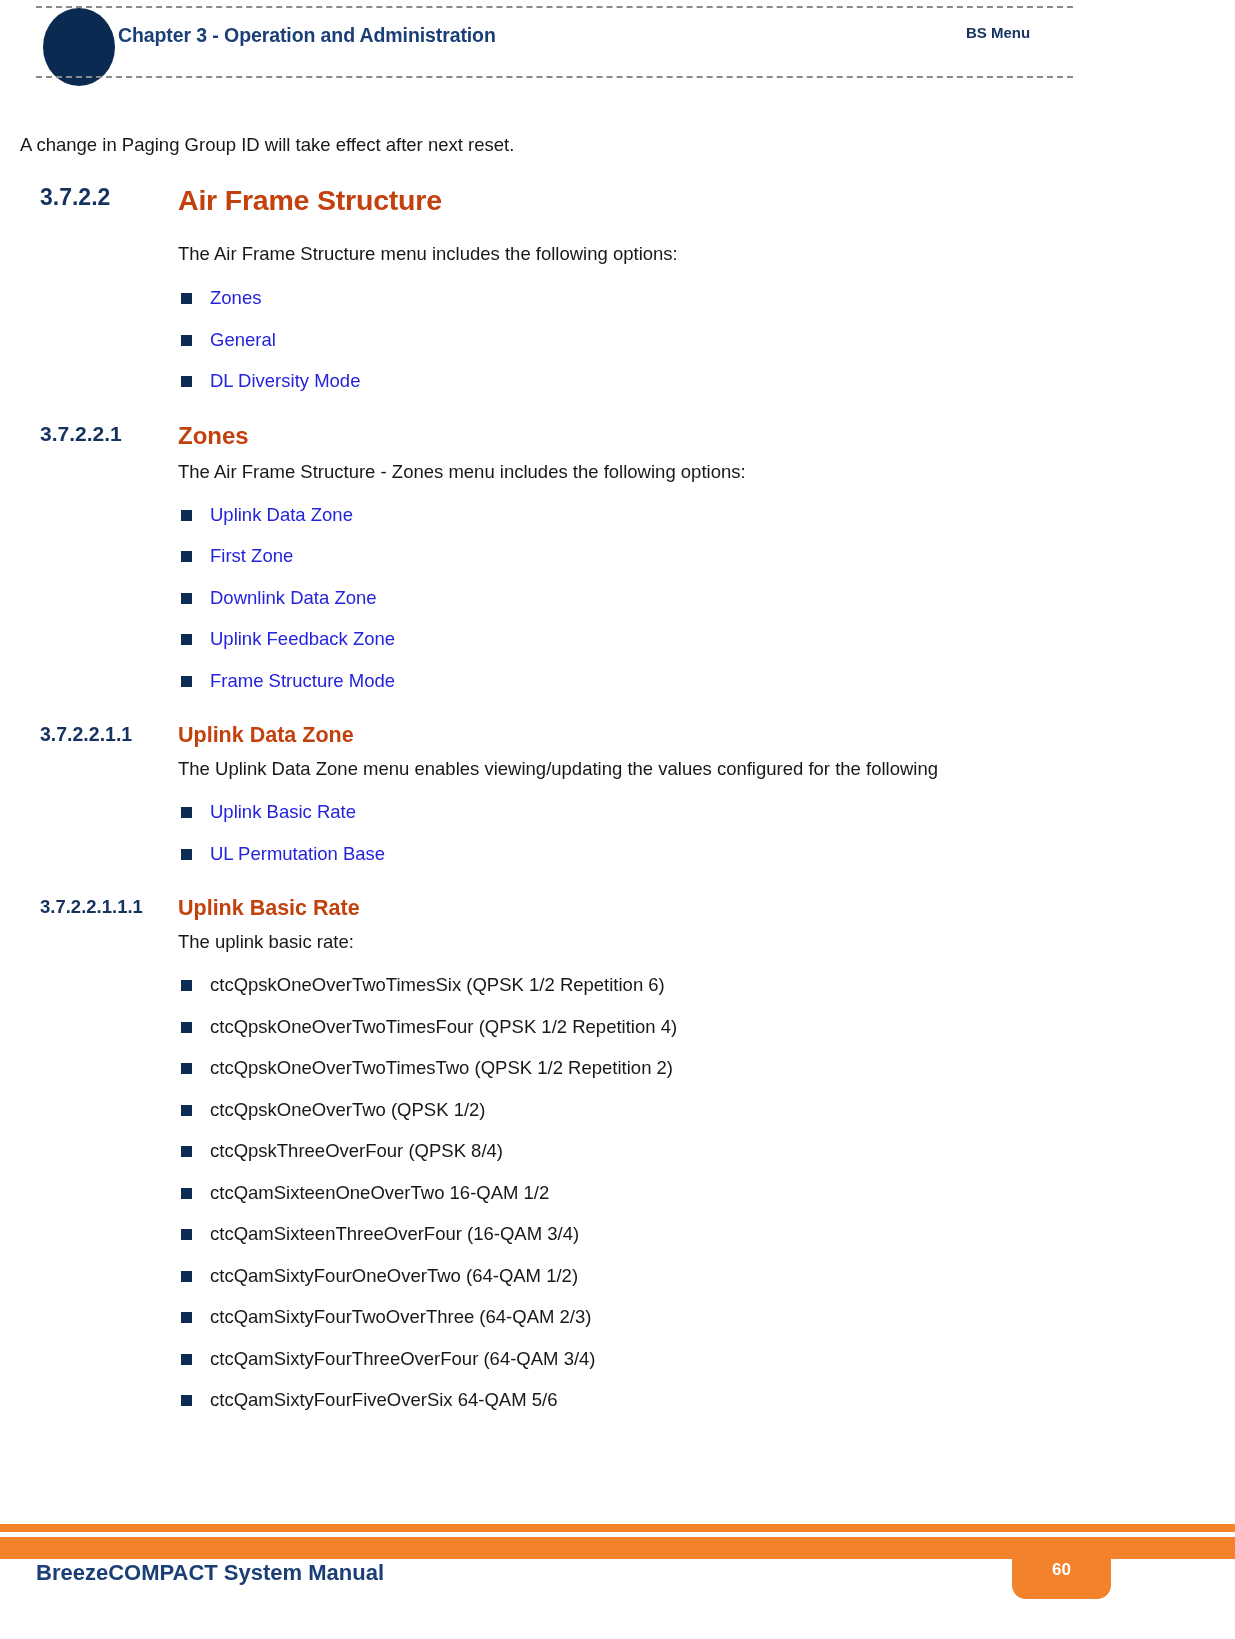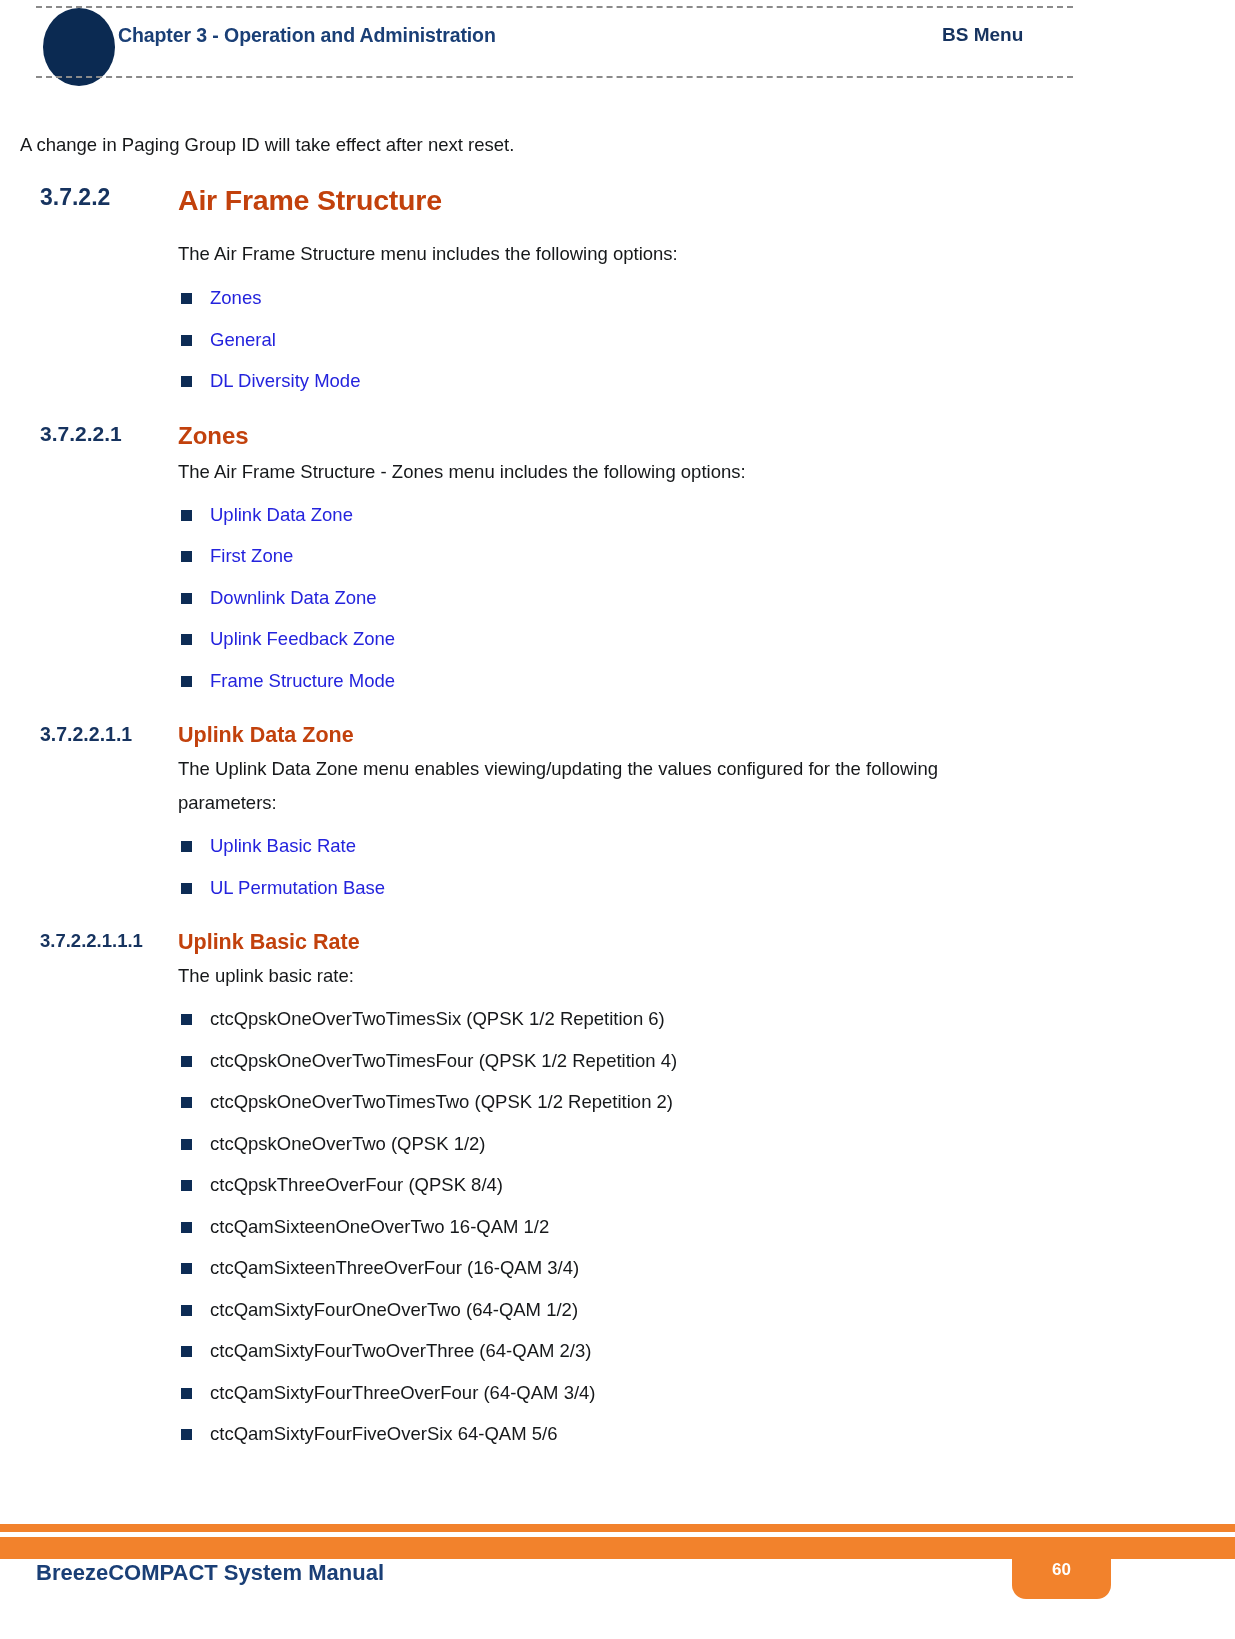--- a/index.html
+++ b/index.html
@@ -63,22 +63,22 @@
     left: 118px;
     font-size: 19.5px;
     font-weight: bold;
     color: #1a3f76;
     letter-spacing: -0.1px;
     white-space: nowrap;
   }
   .header-section {
     position: absolute;
     top: 24px;
-    left: 942px;
-    font-size: 19px;
+    left: 966px;
+    font-size: 15px;
     font-weight: bold;
     color: #16335f;
     white-space: nowrap;
   }
 
   
   .content {
     position: absolute;
     top: 128px;
     left: 0;
@@ -284,21 +284,20 @@
       </li>
     </ul>
 
     <div class="heading-row h4" style="margin-top:22px;">
       <span class="h-num">3.7.2.2.1.1</span>
       <div class="h-text">Uplink Data Zone</div>
     </div>
 
     <div class="blk" style="margin-top:4px;">
       <p class="para">The Uplink Data Zone menu enables viewing/updating the values configured for the following</p>
-      <p class="para">parameters:</p>
     </div>
 
     <ul class="bullets" style="margin-top:5px;">
       <li class="link-item">
         <span class="bullet-mark"></span>
         <span class="item-text">Uplink Basic Rate</span>
       </li>
       <li class="link-item">
         <span class="bullet-mark"></span>
         <span class="item-text">UL Permutation Base</span>

